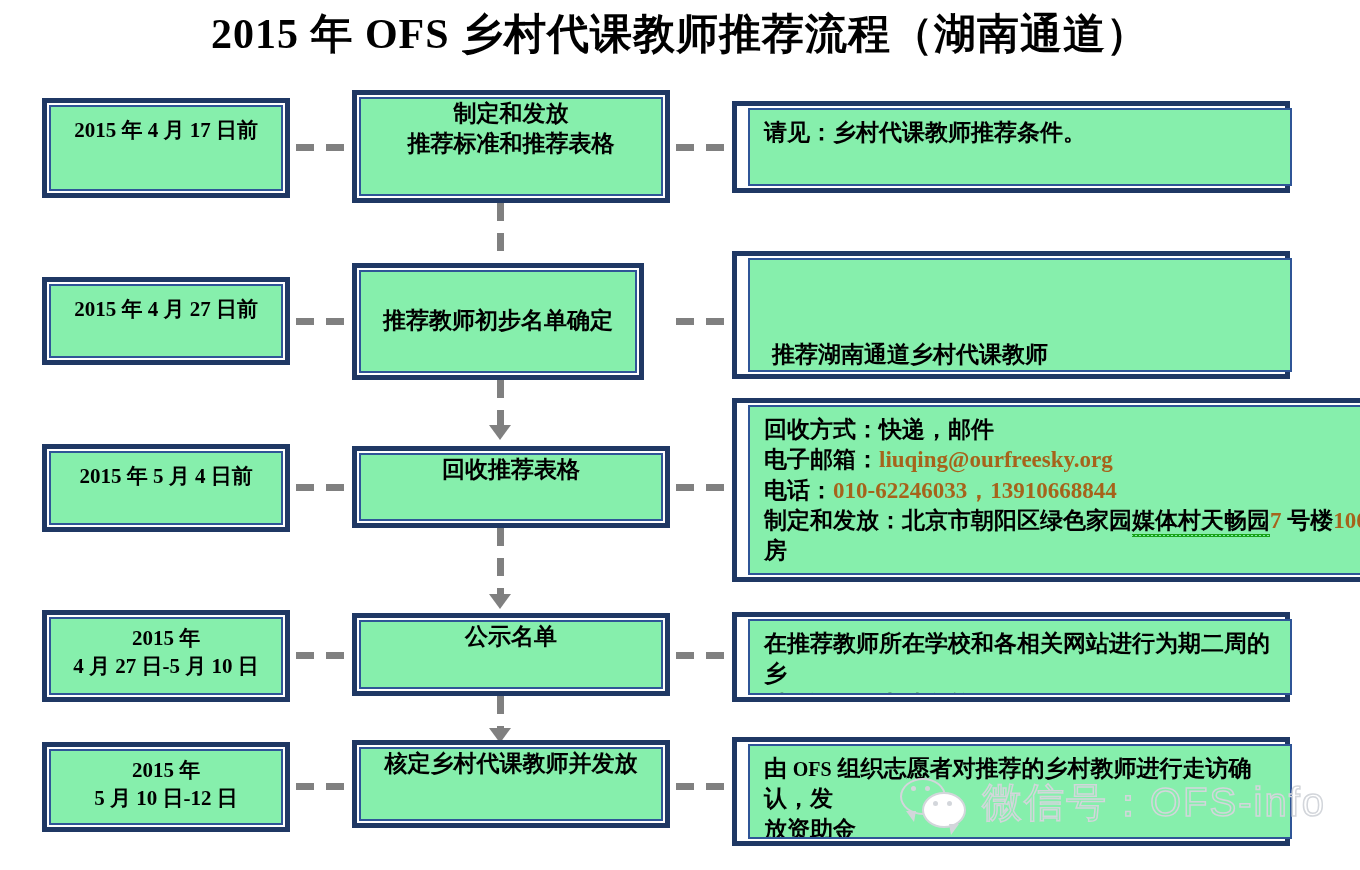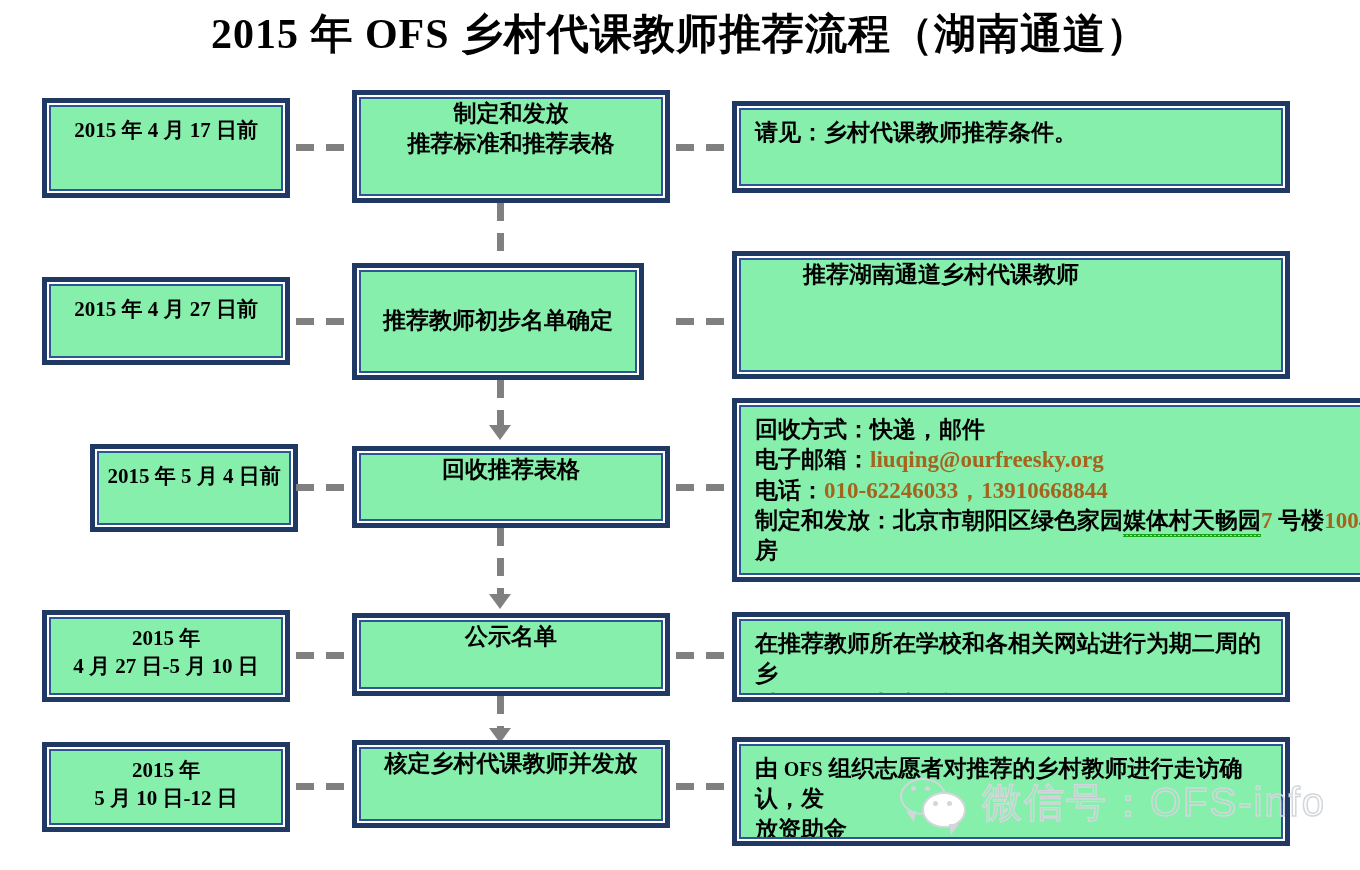--- a/index.html
+++ b/index.html
@@ -92,27 +92,28 @@
     font-size: 23px;
     text-align: center;
   }
   .proc-box.vcenter .inner2 { align-items: center; }
   .proc-box.vcenter .txt { padding-top: 0; }
 
   
   .detail-box .inner2 {
     align-items: flex-start;
     justify-content: flex-start;
+    margin-left: 9px;
   }
   .detail-box .txt {
     font-size: 23px;
     text-align: left;
     padding: 8px 0 0 14px;
   }
-  .detail-box.vcenter .inner2 { align-items: flex-start; padding-left: 40px; }
+  .detail-box.vcenter .inner2 { align-items: flex-end; }
   .detail-box.vcenter .txt { padding-top: 0; }
 
   .accent {
     color: #a6631b;
     font-weight: bold;
   }
   .spellwrap {
     position: relative;
     display: inline-block;
   }
@@ -272,21 +273,21 @@
     <div class="inner">
       <div class="inner2">
         <div class="txt" style="padding-left:22px;">推荐湖南通道乡村代课教师</div>
       </div>
     </div>
   </div>
 
   <div class="vconn" style="left:497px; top:380px; width:7px; height:50px;"></div>
   <div class="arrowhead" style="left:489px; top:425px;"></div>
 
-  <div class="box date-box" style="left:42px; top:444px; width:208px; height:88px;margin-left:48px;">
+  <div class="box date-box" style="left:42px; top:444px; width:248px; height:88px;">
     <div class="inner">
       <div class="inner2">
         <div class="txt">2015 年 5 月 4 日前</div>
       </div>
     </div>
   </div>
 
   <div class="hconn" style="left:296px; top:484px; width:56px;"></div>
 
   <div class="box proc-box" style="left:352px; top:446px; width:318px; height:82px;">

